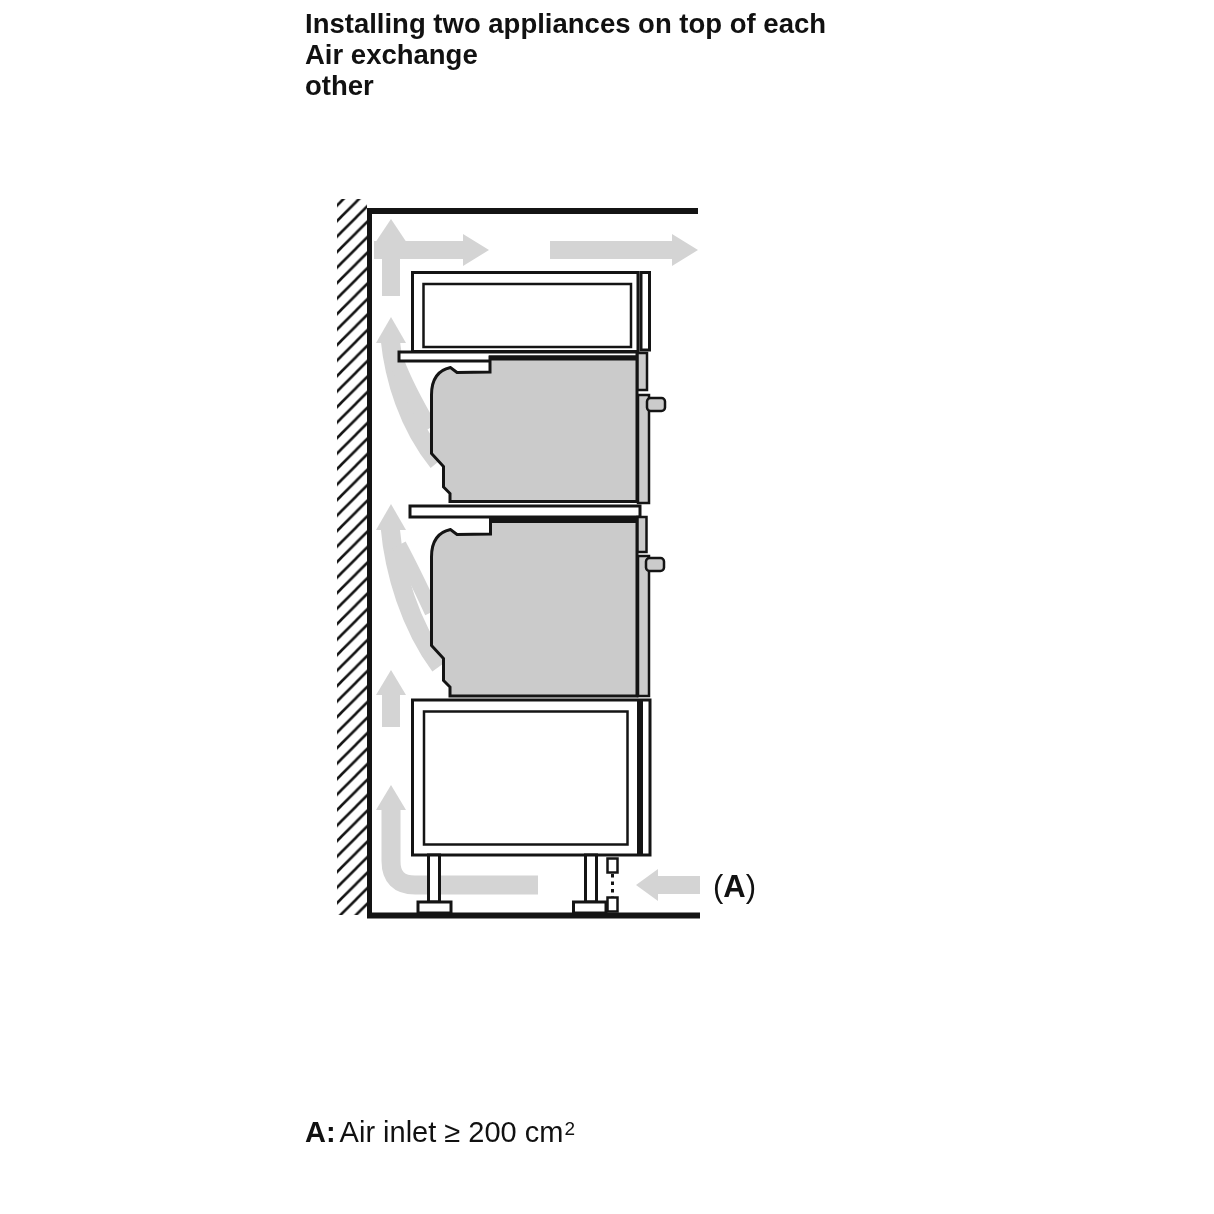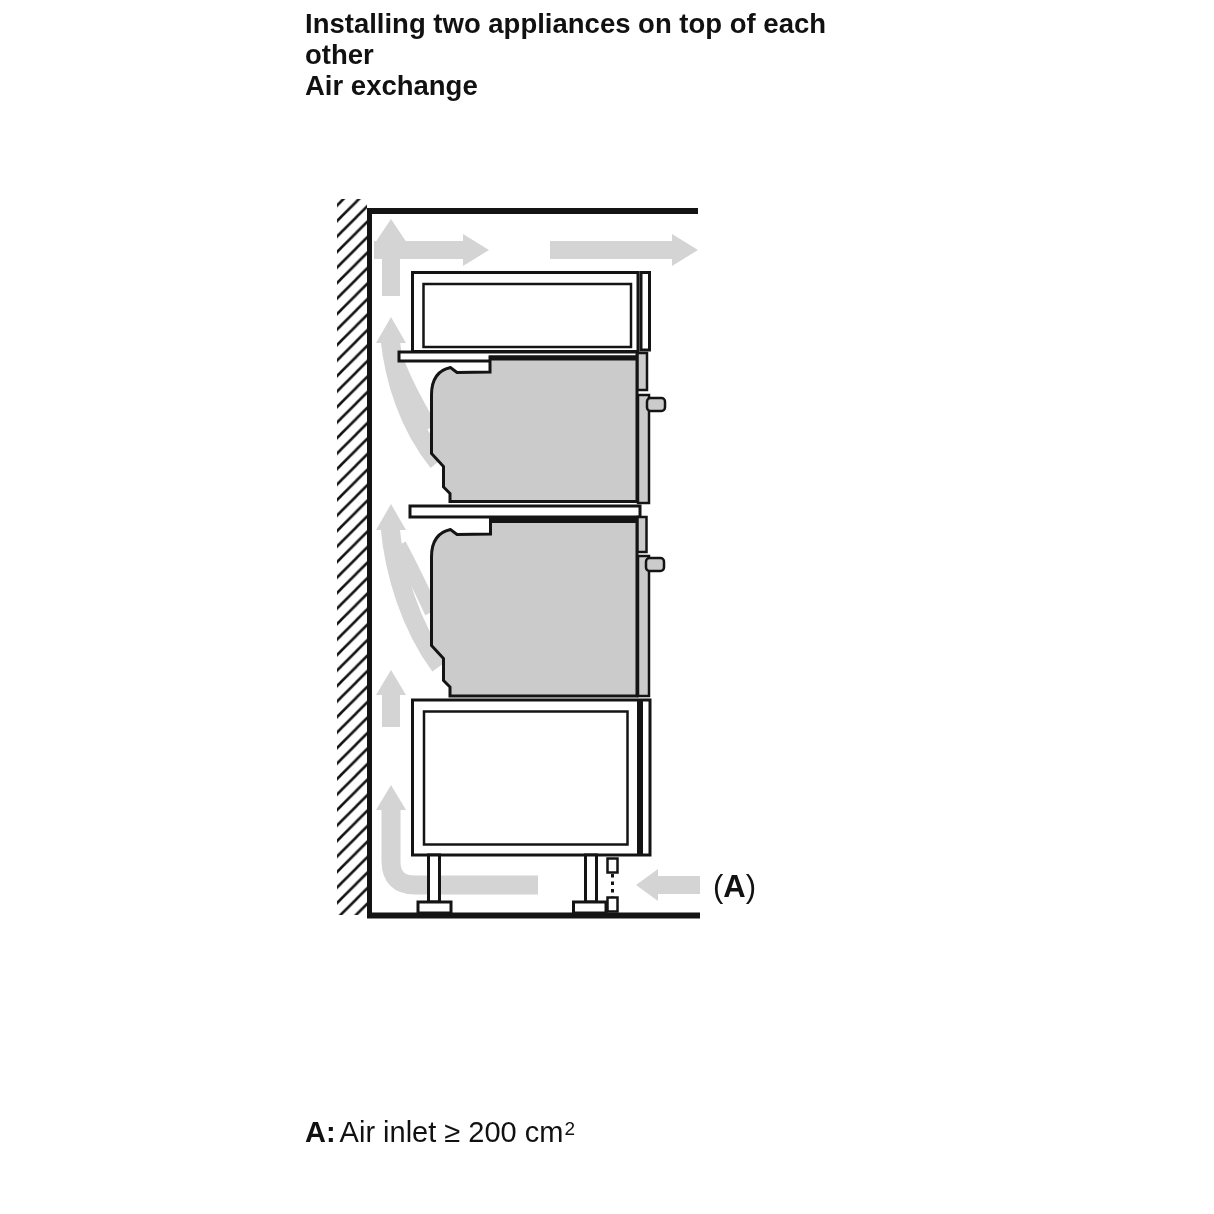--- a/index.html
+++ b/index.html
@@ -34,22 +34,22 @@
   .atext{font-family:"Liberation Sans",sans-serif;font-size:31px;fill:#111;}
   .atext .b{font-weight:bold;}
 </style>
 </head>
 <body>
 
 <div class="canvas">
 
   <div class="title">
     <div>Installing two appliances on top of each</div>
+    <div>Air exchange</div>
     <div>other</div>
-    <div>Air exchange</div>
   </div>
 
   <svg class="diagram" width="1214" height="1214" viewBox="0 0 1214 1214">
 
     <defs>
       <pattern id="hatch" patternUnits="userSpaceOnUse" width="15.5" height="15.5">
         <path d="M0 15.5 L15.5 0 M-3.9 3.9 L3.9 -3.9 M11.6 19.4 L19.4 11.6" stroke="#141414" stroke-width="2.6" fill="none"></path>
       </pattern>
     </defs>
 

